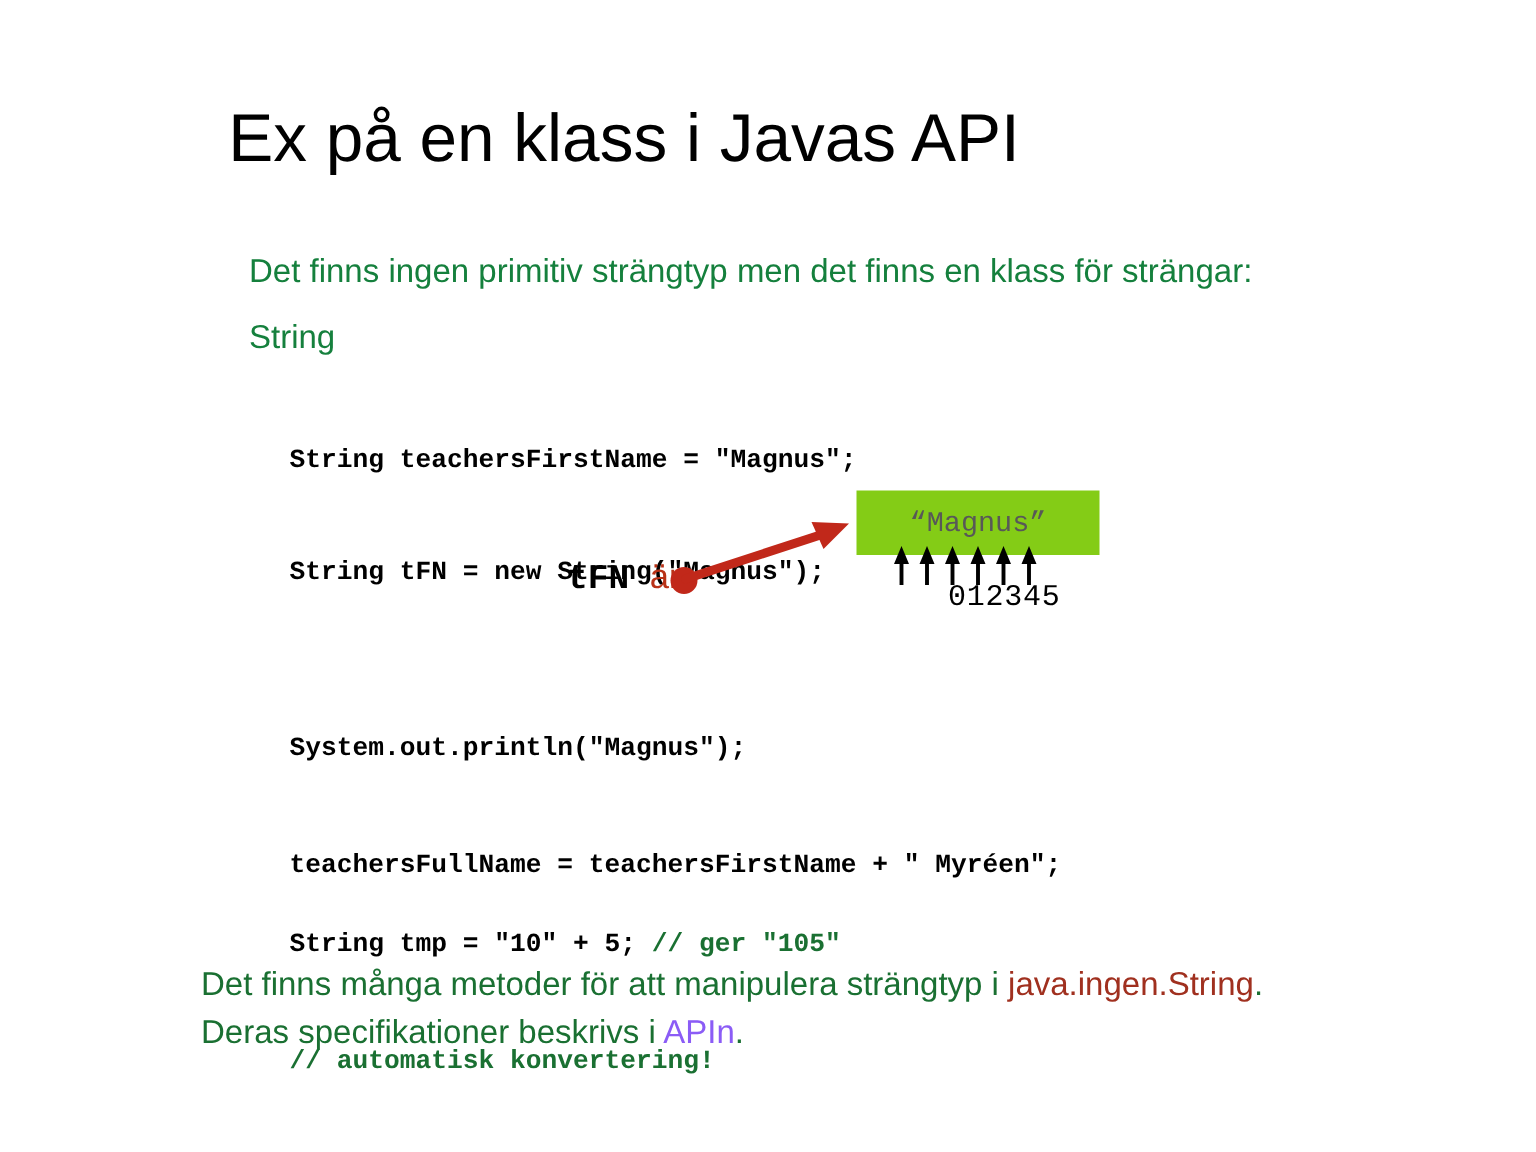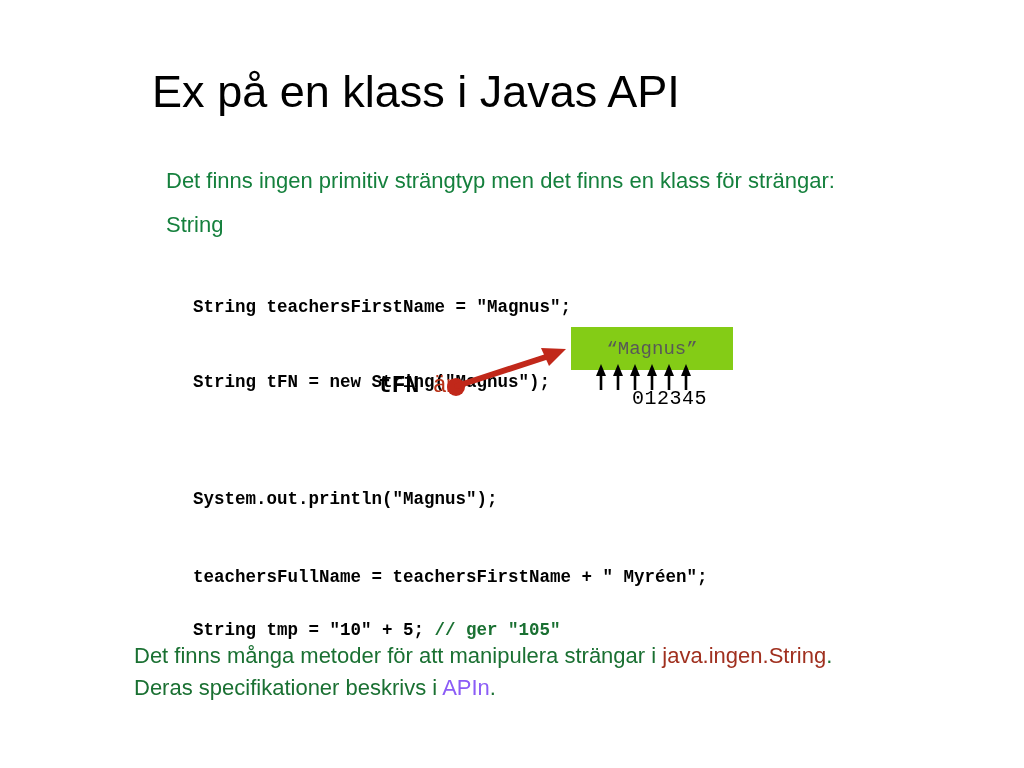--- a/index.html
+++ b/index.html
@@ -194,19 +194,20 @@
     </g>
   </svg>
 
   <div class="code code-mid">
     <div>System.out.println("Magnus");</div>
     <div>teachersFullName = teachersFirstName + " Myréen";</div>
   </div>
 
   <div class="code code-bot">
     <div><span>String tmp = "10" + 5; </span><span class="cm">// ger "105"</span></div>
+    <div><span class="cm">// automatisk konvertering!</span></div>
   </div>
 
   <div class="outro">
-    <span>Det finns många metoder för att manipulera strängar i </span><span class="red">java.ingen.String</span><span>. Deras specifikationer beskrivs i </span><span class="blue">APIn</span><span>.</span>
+    <span>Det finns många metoder för att manipulera strängtyp i </span><span class="red">java.ingen.String</span><span>. Deras specifikationer beskrivs i </span><span class="blue">APIn</span><span>.</span>
   </div>
 
 </div>
 
 </body></html>

